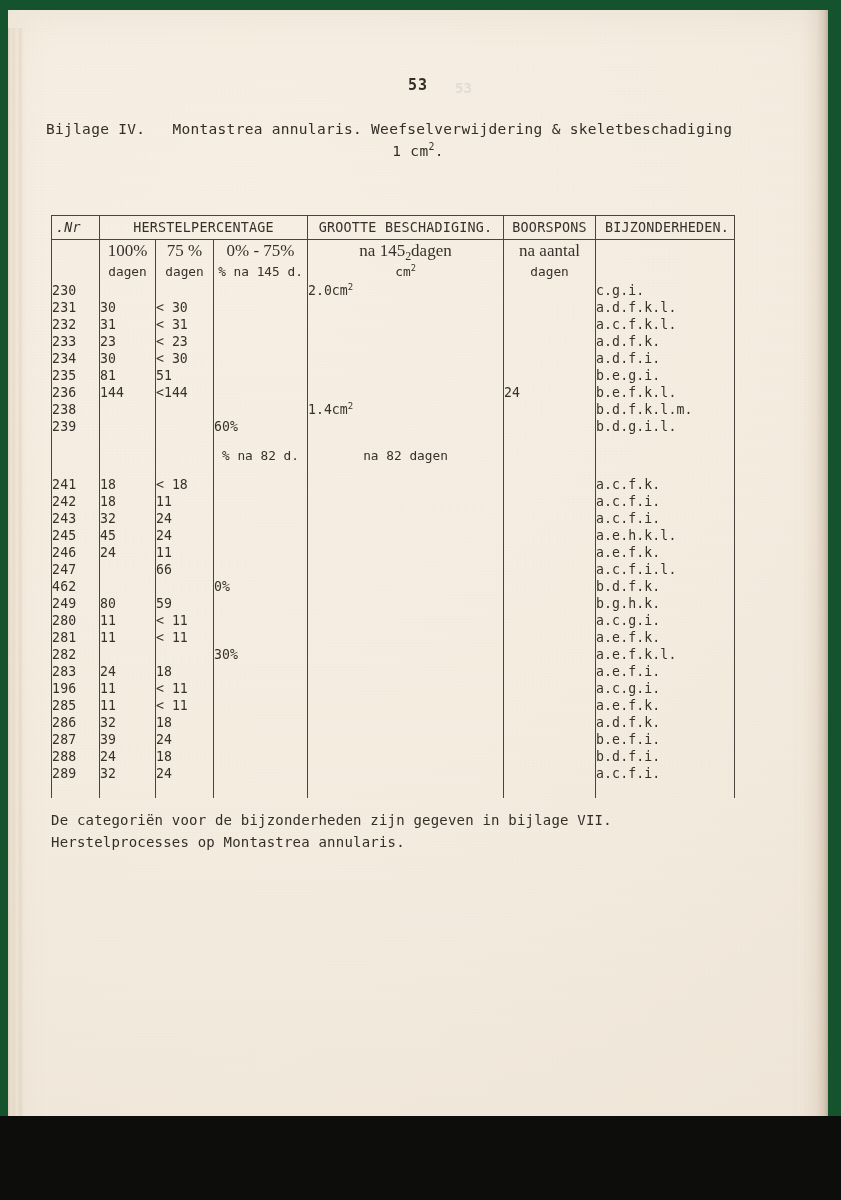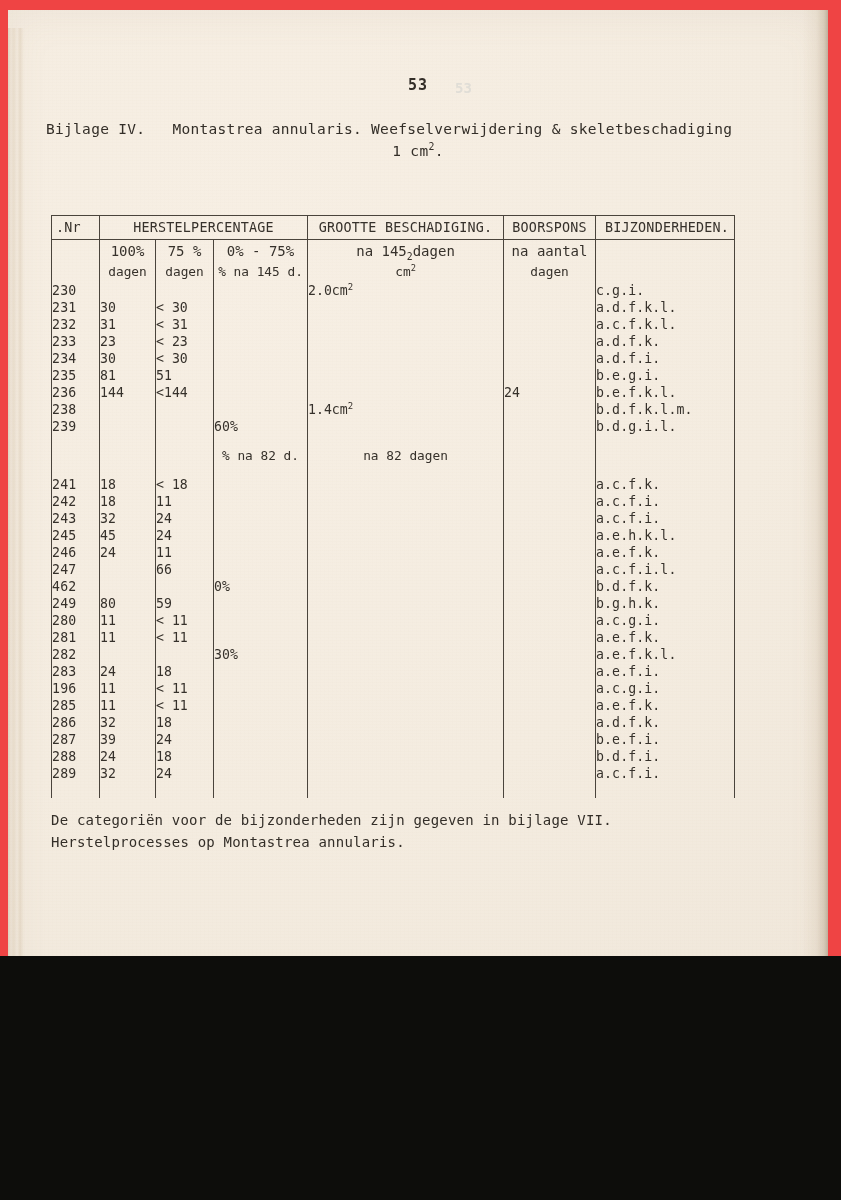--- a/index.html
+++ b/index.html
@@ -3,22 +3,22 @@
 <meta charset="utf-8">
 <style>
   html, body {
     margin: 0;
     padding: 0;
     background: #0d0d0b;
   }
   .page {
     position: relative;
     width: 841px;
-    height: 956px;
-    background: #ef4444;
+    height: 1116px;
+    background: #14532d;
     overflow: hidden;
     font-family: "DejaVu Sans Mono", "Liberation Mono", monospace;
   }
   
   .paper {
     position: absolute;
     left: 8px;
     top: 10px;
     width: 820px;
     height: 1168px;
@@ -144,25 +144,26 @@
     border-bottom: none;
   }
   .hdr-main th {
     height: 23px;
     font-size: 13.4px;
     letter-spacing: 0.2px;
   }
   .hdr-sub td {
     height: 21px;
     text-align: center;
-    font-size: 14px;
+    font-size: 17px;
+    font-family: Liberation Serif, serif;
   }
   .sub2 td { height: 21px; text-align: center; font-size: 12.8px; }
 
-  .c-nr      { width: 48px;  text-align: center; }
+  .c-nr      { width: 48px;  text-align: center; font-style: italic; }
   .c-100     { width: 56px;  text-align: center; }
   .c-75      { width: 58px;  text-align: center; }
   .c-075     { width: 94px;  text-align: center; }
   .c-groot   { width: 196px; text-align: center; }
   .c-boor    { width: 92px;  text-align: center; }
   .c-bijz    { width: 139px; text-align: left; }
 
   tbody.data tr { height: 17px; }
   tbody.data td { height: 17px; line-height: 17px; }
   td.bijz-cell { padding-left: 6px; letter-spacing: 0.1px; }

